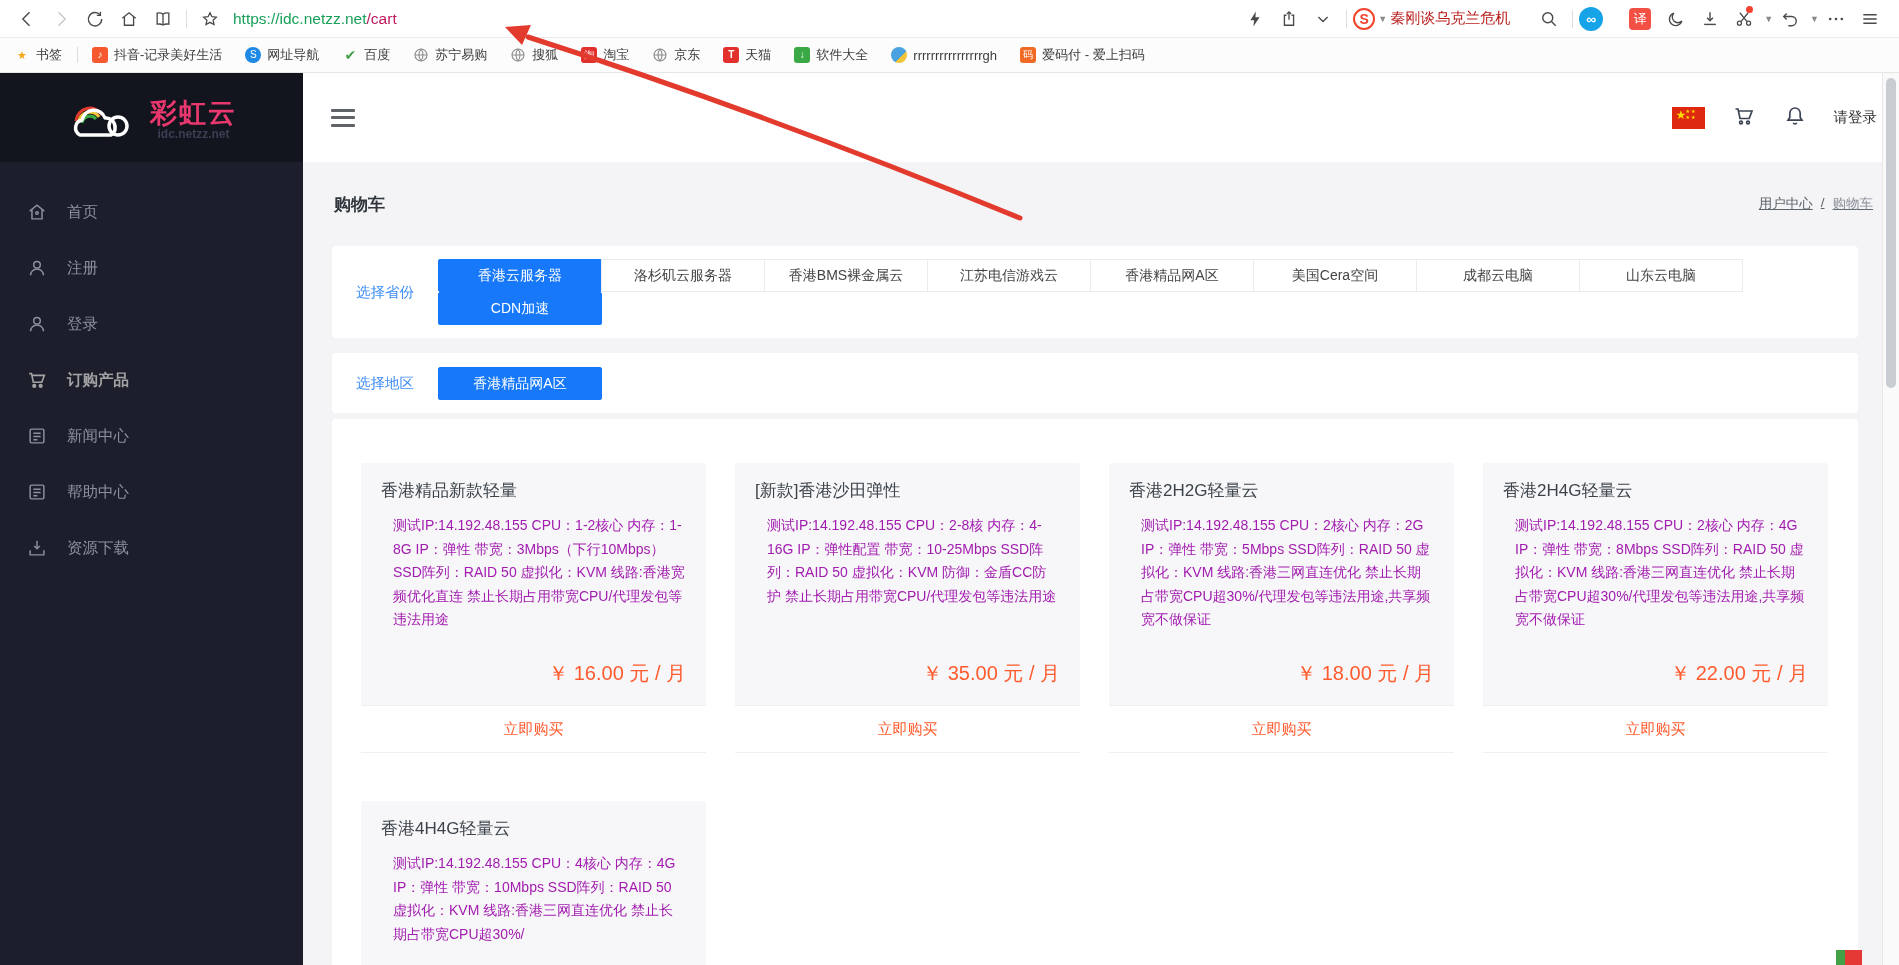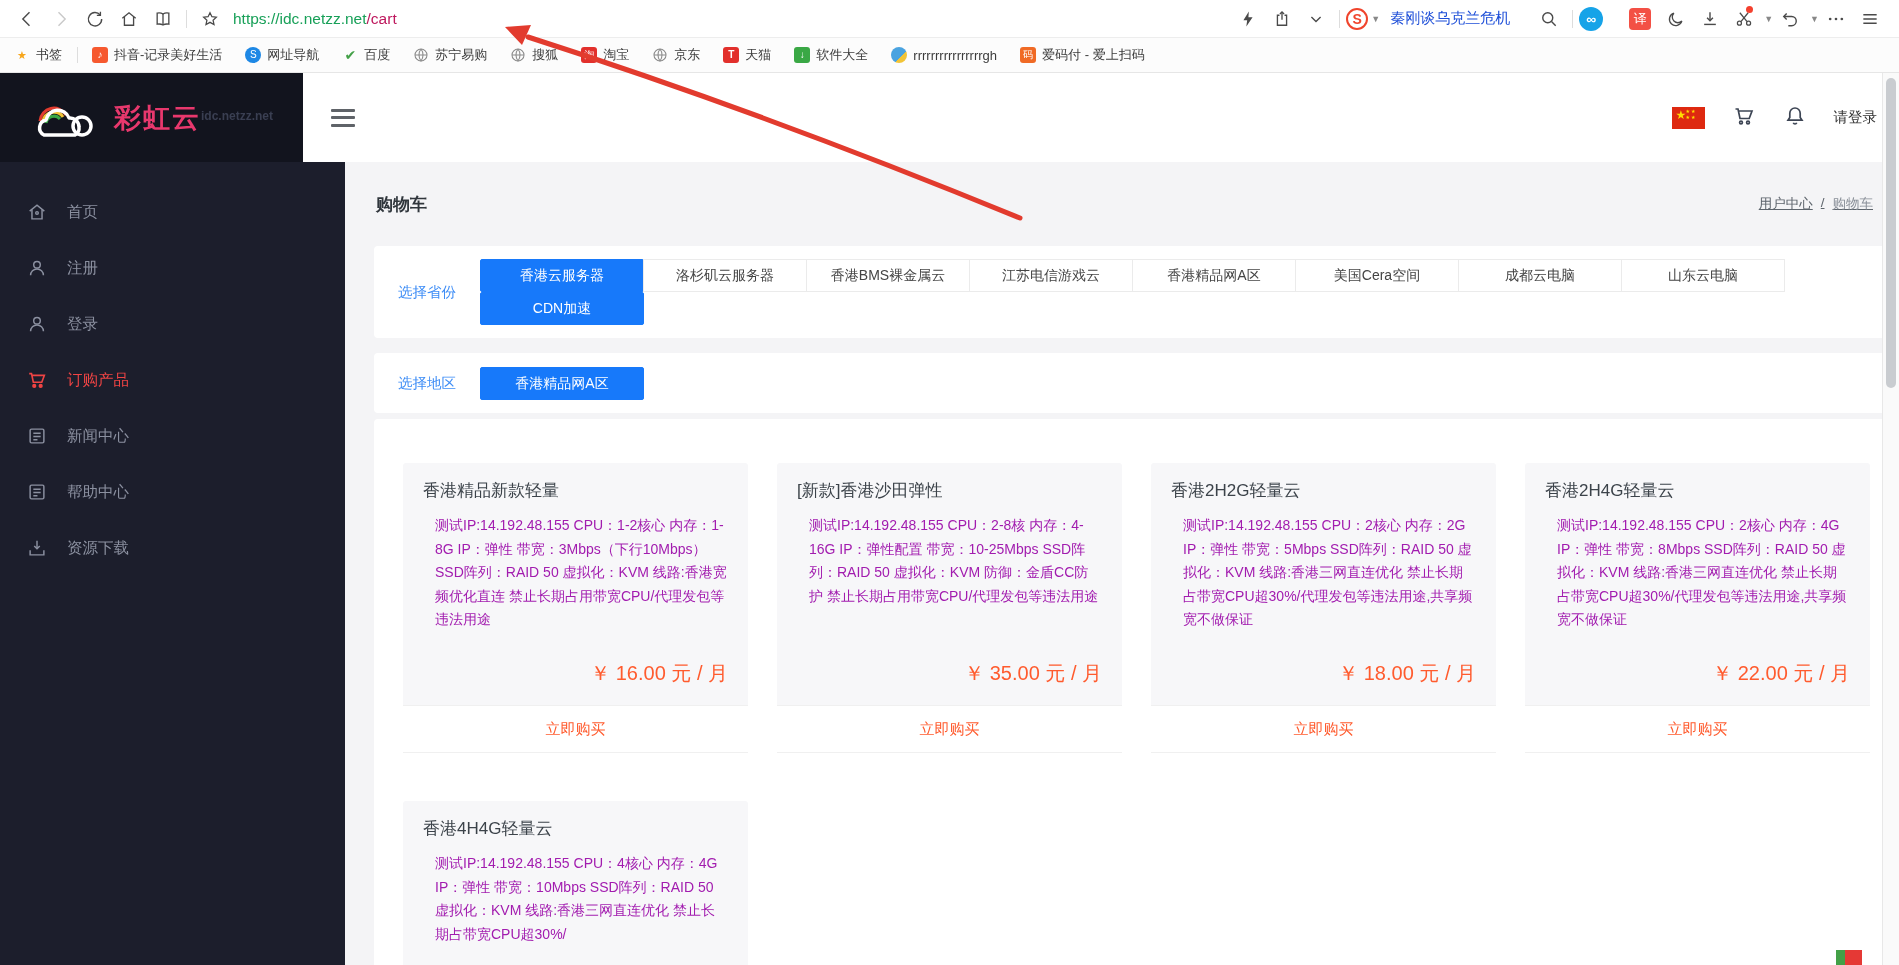--- a/index.html
+++ b/index.html
@@ -11,58 +11,58 @@
   .tb-ic { width:34px; height:30px; display:flex; align-items:center; justify-content:center; color:#4a4a4a; cursor:pointer; flex:none;}
   .tb-ic svg { width:20px; height:20px; }
   .tb-ic.disabled { color:#c9c9c9; }
   .tb-sep { width:1px; height:18px; background:#ddd; margin:0 6px; flex:none;}
   .url-area { display:flex; align-items:center; margin-left:6px; flex:1 1 auto; min-width:0; font-size:15.5px; }
   .url-scheme { color:#18a058; white-space:nowrap;}
   .url-path { color:#be185d; white-space:nowrap;}
   .tb-right { display:flex; align-items:center; flex:none; }
   .slogo { width:22px; height:22px; border:2px solid #f0442c; border-radius:50%; color:#f0442c; font-weight:bold; font-size:14px; display:flex; align-items:center; justify-content:center; background:#fff;}
   .caret { font-size:9px; color:#888; margin-left:3px;}
-  .search-kw { font-size:15px; color:#1d4ed8; margin:0 22px 0 10px; white-space:nowrap;}
+  .search-kw { font-size:15px; color:#b91c1c; margin:0 22px 0 3px; white-space:nowrap;}
   .bluecircle { width:24px; height:24px; border-radius:50%; background:#16a3e8; color:#fff; font-size:14px; font-weight:bold; display:flex; align-items:center; justify-content:center;}
   .yi-ic { width:22px; height:22px; border-radius:4px; background:#f35045; color:#fff; font-size:13px; display:flex; align-items:center; justify-content:center;}
   .dot-badge { position:absolute; top:2px; right:8px; width:7px; height:7px; border-radius:50%; background:#f4402e;}
   .rel { position:relative; }
 
   
   .bookmarks { height:35px; background:#fcfcfc; border-bottom:1px solid #e6e6e6; display:flex; align-items:center; padding:0 14px; font-size:13px; color:#3c3c3c; position:relative; z-index:4;}
   .bm { display:flex; align-items:center; margin-right:23px; cursor:pointer; white-space:nowrap; flex:none;}
   .bm .fav { width:16px; height:16px; margin-right:6px; display:flex; align-items:center; justify-content:center; flex:none; font-size:11px;}
   .fav-star { color:#f7a61c; font-size:16px; }
   .sq { width:16px; height:16px; border-radius:3px; color:#fff; display:flex; align-items:center; justify-content:center; font-size:10px; line-height:1;}
   .bm-sep { width:1px; height:16px; background:#ddd; margin:0 14px 0 -8px;}
   .globe svg { width:16px; height:16px; color:#8a8a8a;}
 
   
   .site-header { height:89px; display:flex; position:relative; z-index:3;}
   .logo-block { width:303px; background:#12141e; display:flex; align-items:center; justify-content:center; gap:12px; flex:none;}
-  .logo-texts { display:flex; flex-direction:row; align-items:center;}
+  .logo-texts { display:flex; flex-direction:column; align-items:center;}
   .logo-name { color:#e8386d; font-size:27px; font-weight:bold; letter-spacing:2px;}
   .logo-domain { color:#3a3f52; font-size:12px; font-weight:bold; margin-top:-4px;}
   .header-main { flex:1; background:#fff; display:flex; align-items:center; padding:0 22px 0 28px;}
   .burger { width:24px; height:18px; display:flex; flex-direction:column; justify-content:space-between; cursor:pointer;}
   .burger span { height:3px; background:#5f6368; border-radius:1px;}
   .header-right { margin-left:auto; display:flex; align-items:center; gap:27px;}
   .flag { width:33px; height:22px; background:#de2910; position:relative; cursor:pointer;}
   .flag .bigstar { position:absolute; left:4px; top:2px; color:#ffde00; font-size:12px; line-height:1;}
   .flag .smstars { position:absolute; left:14px; top:1px; color:#ffde00; font-size:5px; letter-spacing:1px;}
   .hicon { color:#3d4554; cursor:pointer;}
   .hicon svg { width:24px; height:24px;}
   .login { font-size:14.5px; color:#333; cursor:pointer; white-space:nowrap;}
 
   
   .app-body { display:flex; height:803px; position:relative;}
-  .sidebar { width:345px; background:#1c1e2c; flex:none; padding-top:22px;}
+  .sidebar { width:303px; background:#1c1e2c; flex:none; padding-top:22px;}
   .side-item { height:56px; display:flex; align-items:center; padding-left:26px; gap:19px; color:#8b90a0; font-size:15.5px; cursor:pointer;}
   .side-item svg { width:22px; height:22px; flex:none;}
-  .side-item.active { color:#ef4444; font-weight:normal;}
+  .side-item.active { color:#a3a3a3; font-weight:bold;}
   .main { flex:1; background:#f4f4f6; padding:0 24px 0 29px; overflow:hidden;}
 
   .page-head { height:84px; display:flex; align-items:center; justify-content:space-between; padding:0 2px;}
   .page-title { font-size:17px; font-weight:bold; color:#30363c;}
   .crumb { font-size:13.5px; color:#5d646c; display:flex; gap:8px; align-items:flex-start;text-decoration:underline;}
   .crumb .cur { color:#8a9099;}
 
   .panel { background:#fff; border-radius:4px; width:1526px;}
   .panel.province { padding:13px 0 13px 0; display:flex;}
   .panel.region { margin-top:15px; height:60px; display:flex; align-items:center;}

